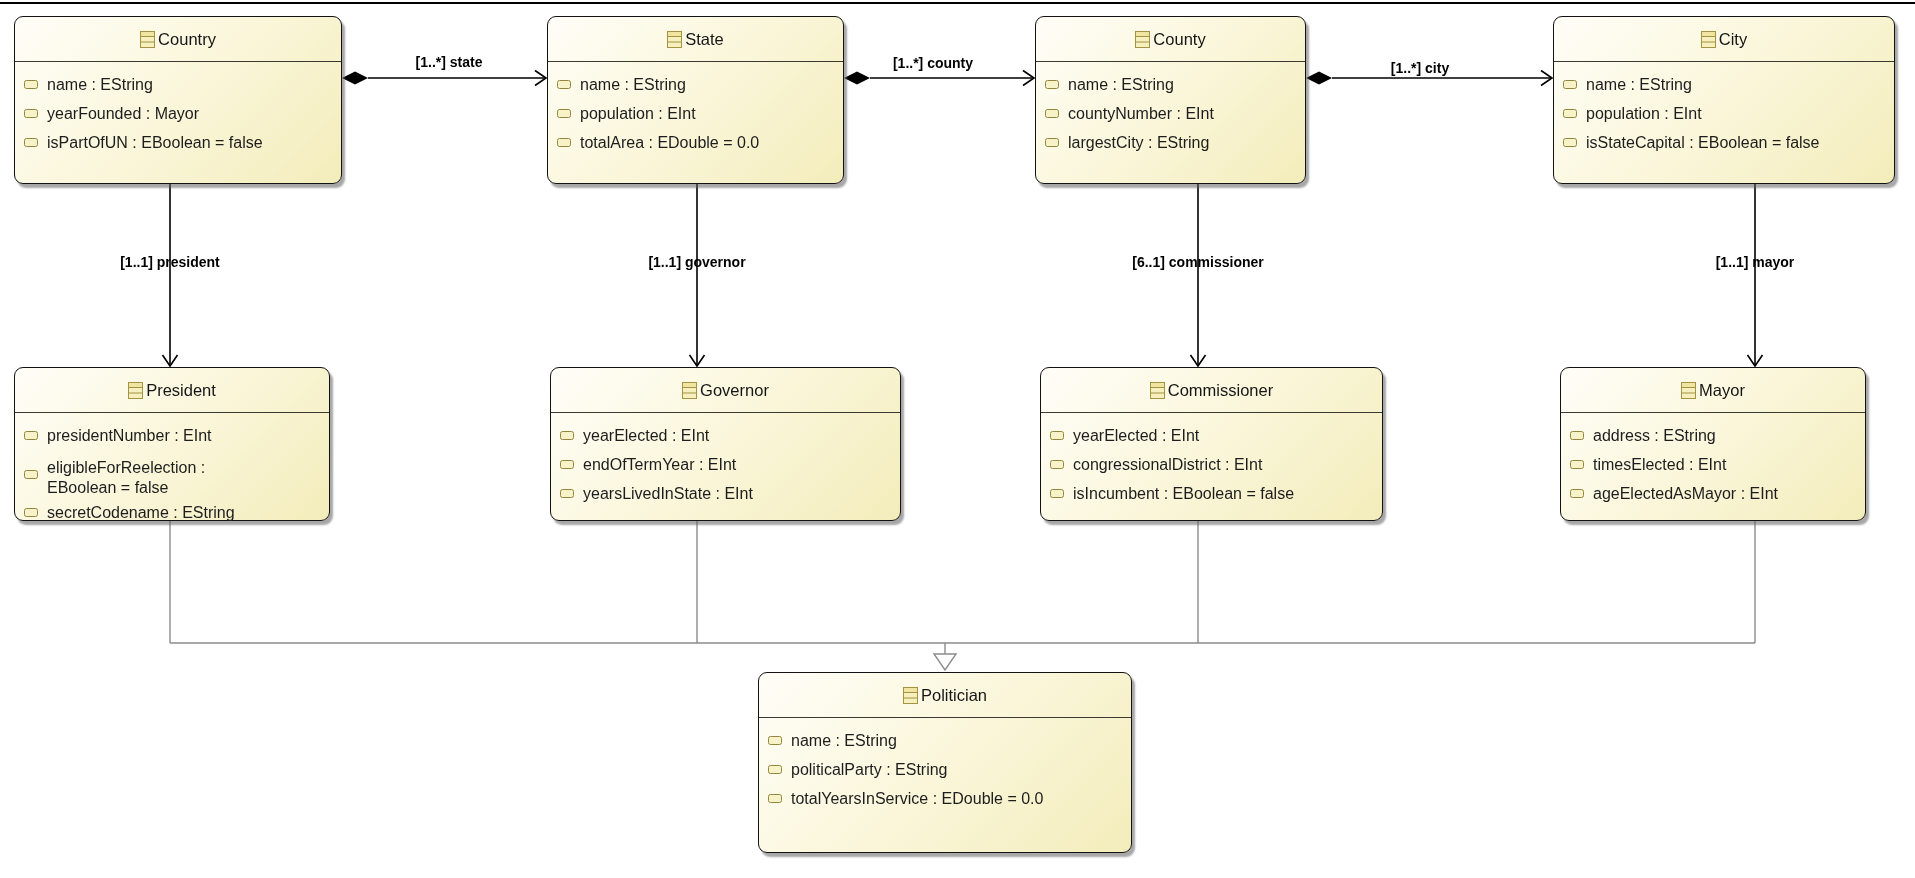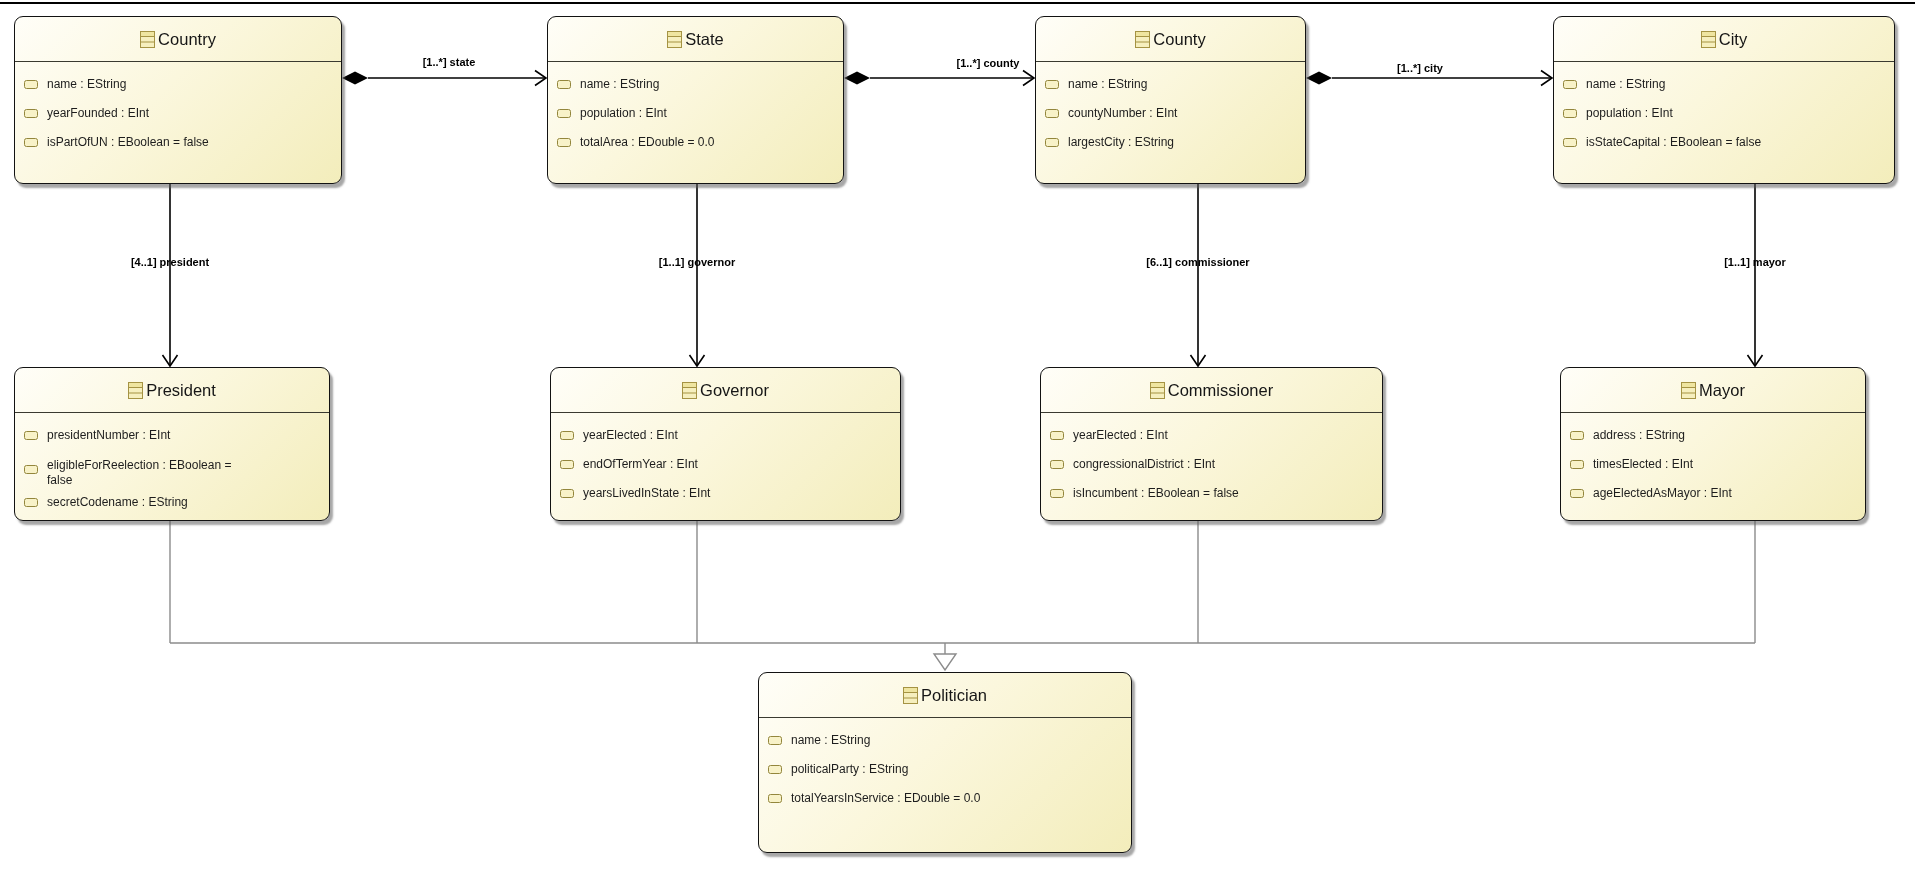--- a/index.html
+++ b/index.html
@@ -20,41 +20,41 @@
     z-index:2;
     box-sizing:border-box;
   }
   .cls-header{
     height:44px;display:flex;align-items:center;justify-content:center;gap:3px;
     border-bottom:1.2px solid #3a3a30;
   }
   .cls-title{font-size:16.5px;color:#161616;}
   .cls-attrs{padding:8px 9px 0 9px;}
   .attr{display:flex;align-items:center;gap:9px;min-height:29px;}
-  .attr-text{font-size:12px;color:#1d1d1d;line-height:1.25;}
+  .attr-text{font-size:16px;color:#1d1d1d;line-height:1.25;}
   .eclass-icon,.eattr-icon{display:inline-flex;flex:none;}
   .attr-narrow .attr-text{max-width:198px;margin-top:8px;}
 
   #box-country{left:14px;top:16px;width:328px;height:168px;}
   #box-state{left:547px;top:16px;width:297px;height:168px;}
   #box-county{left:1035px;top:16px;width:271px;height:168px;}
   #box-city{left:1553px;top:16px;width:342px;height:168px;}
   #box-president{left:14px;top:367px;width:316px;height:154px;}
   #box-governor{left:550px;top:367px;width:351px;height:154px;}
   #box-commissioner{left:1040px;top:367px;width:343px;height:154px;}
   #box-mayor{left:1560px;top:367px;width:306px;height:154px;}
   #box-politician{left:758px;top:672px;width:374px;height:181px;}
 
   
   .edge-label{
     position:absolute;transform:translate(-50%,-50%);
-    font-weight:700;font-size:11px;color:#000;white-space:nowrap;z-index:5;
+    font-weight:700;font-size:14px;color:#000;white-space:nowrap;z-index:5;
   }
   #lbl-state{left:449px;top:62px;}
-  #lbl-county{left:988px;top:63px;}
+  #lbl-county{left:933px;top:63px;}
   #lbl-city{left:1408px;top:68px;padding-left:24px;}
   #lbl-president{left:170px;top:262px;}
   #lbl-governor{left:697px;top:262px;}
   #lbl-commissioner{left:1198px;top:262px;}
   #lbl-mayor{left:1755px;top:262px;}
 
   svg.edges{position:absolute;left:0;top:0;z-index:1;}
 </style>
 </head>
 <body>
@@ -104,21 +104,21 @@
 
     <g stroke="#8c8c8c" stroke-width="1.4" fill="none">
       <path d="M170,521 L170,643 M697,521 L697,643 M1198,521 L1198,643 M1755,521 L1755,643 M170,643 L1755,643 M945,643 L945,654"></path>
       <polygon points="934,654 956,654 945,670" fill="#ffffff"></polygon>
     </g>
   </svg>
 
   <div class="edge-label" id="lbl-state">[1..*] state</div>
   <div class="edge-label" id="lbl-county">[1..*] county</div>
   <div class="edge-label" id="lbl-city">[1..*] city</div>
-  <div class="edge-label" id="lbl-president">[4..1] president</div>
+  <div class="edge-label" id="lbl-president">[1..1] president</div>
   <div class="edge-label" id="lbl-governor">[1..1] governor</div>
   <div class="edge-label" id="lbl-commissioner">[6..1] commissioner</div>
   <div class="edge-label" id="lbl-mayor">[1..1] mayor</div>
 
   <div class="cls" id="box-country">
     <div class="cls-header">
       <span class="eclass-icon">
           <svg width="15" height="17" viewBox="0 0 15 17">
             <rect x="0.5" y="0.5" width="14" height="16" fill="#F6EFBE" stroke="#A59343"></rect>
             <rect x="0.5" y="0.5" width="14" height="5" fill="#EFE5A0" stroke="#A59343"></rect>
@@ -135,21 +135,21 @@
             </svg>
           </span>
           <span class="attr-text">name : EString</span>
         </div>
       <div class="attr">
           <span class="eattr-icon">
             <svg width="14" height="9" viewBox="0 0 14 9">
               <rect x="0.5" y="0.5" width="13" height="8" rx="2" fill="#F8F2C8" stroke="#93863C"></rect>
             </svg>
           </span>
-          <span class="attr-text">yearFounded : EInt</span>
+          <span class="attr-text">yearFounded : Mayor</span>
         </div>
       <div class="attr">
           <span class="eattr-icon">
             <svg width="14" height="9" viewBox="0 0 14 9">
               <rect x="0.5" y="0.5" width="13" height="8" rx="2" fill="#F8F2C8" stroke="#93863C"></rect>
             </svg>
           </span>
           <span class="attr-text">isPartOfUN : EBoolean = false</span>
         </div>
     </div>

